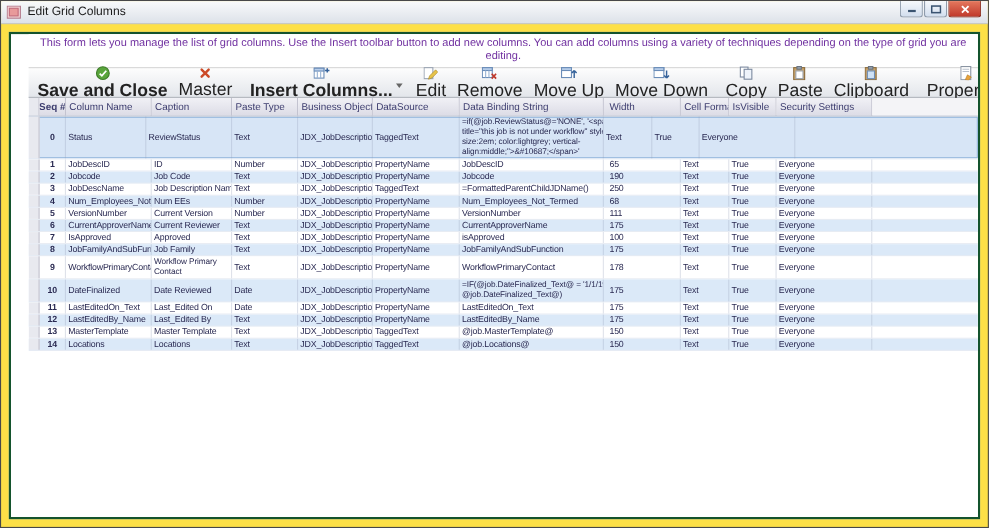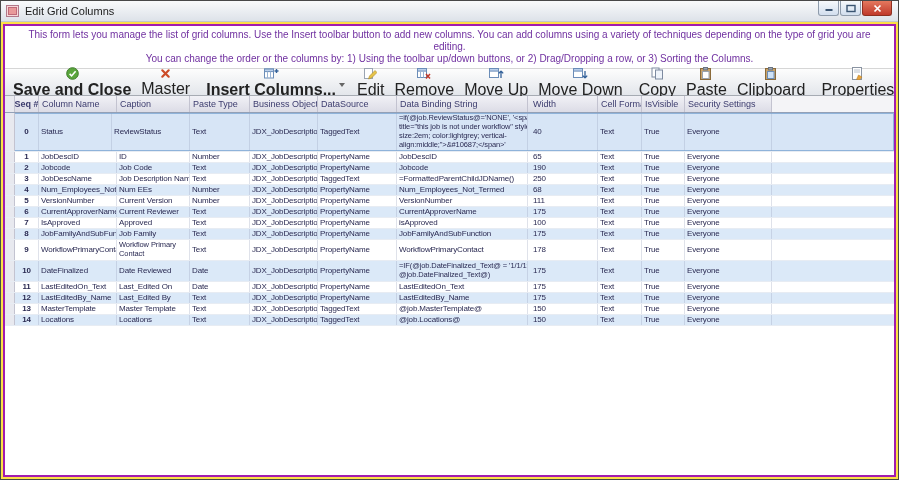--- a/index.html
+++ b/index.html
@@ -29,23 +29,23 @@
   .wbtn{
     width:21px; height:15px;
     border:1px solid #8e9bab; border-top:none;
     border-radius:0 0 3px 3px;
     display:flex; align-items:center; justify-content:center;
     background:linear-gradient(#f6f9fc,#d2deee);
   }
   .wbtn.close{ width:30px; background:linear-gradient(#e4785e,#c0392b); border-color:#8e2f20; }
   
   .content{
-    flex:1; margin:2px; overflow:hidden;
-    border:2px solid #a21caf; background:#fff;
-    display:flex; flex-direction:column;
+    flex:1; margin:7px; overflow:hidden;
+    border:2px solid #14532d; background:#fff;
+    display:flex; flex-direction:column;padding-left:16px;
   }
   .instructions{
     min-height:30px; flex:none;
     display:flex; flex-direction:column; justify-content:center; align-items:center;
     text-align:center; padding:3px 10px;
     font-size:10px; line-height:12px; color:#7030a0;
     background:#fff;
   }
   
   .toolbar{
@@ -133,21 +133,20 @@
             <path d="M1.5 1.5l6 6M7.5 1.5l-6 6" stroke="#fff" stroke-width="1.7"></path>
           </svg>
         </span>
     </span>
   </div>
 
   <div class="content">
 
     <div class="instructions">
       <div>This form lets you manage the list of grid columns.  Use the Insert toolbar button to add new columns. You can add columns using a variety of techniques depending on the type of grid you are editing.</div>
-      <div>You can change the order or the columns by: 1) Using the toolbar up/down buttons, or 2) Drag/Dropping a row, or 3) Sorting the Columns.</div>
     </div>
 
     <div class="toolbar">
       <div class="titem">
         <span class="ticon">
             <svg width="13" height="13">
               <circle cx="6.5" cy="6.5" r="5.8" fill="#5aa53c" stroke="#3f7d2a"></circle>
               <path d="M3.6 6.9l2 2 4-4.6" stroke="#fff" stroke-width="1.6" fill="none"></path>
             </svg>
           </span>
@@ -310,21 +309,20 @@
             <div class="gcell c-seq">0</div>
             <div class="gcell c-cap">Status</div>
             <div class="gcell c-name">ReviewStatus</div>
             <div class="gcell c-type">Text</div>
             <div class="gcell c-bo">JDX_JobDescription</div>
             <div class="gcell c-ds">TaggedText</div>
             <div class="gcell c-bind ml">=if(@job.ReviewStatus@='NONE', '&lt;span
 title="this job is not under workflow" style="font-
 size:2em; color:lightgrey; vertical-
 align:middle;"&gt;&amp;#10687;&lt;/span&gt;'</div>
-            <div class="gcell c-w">40</div>
             <div class="gcell c-cf">Text</div>
             <div class="gcell c-iv">True</div>
             <div class="gcell c-sec">Everyone</div>
             <div class="gcell c-fill"></div>
           </div>
           <div class="grow" style="height: 11px;">
             <div class="gcell c-ind"></div>
             <div class="gcell c-seq">1</div>
             <div class="gcell c-name">JobDescID</div>
             <div class="gcell c-cap">ID</div>

